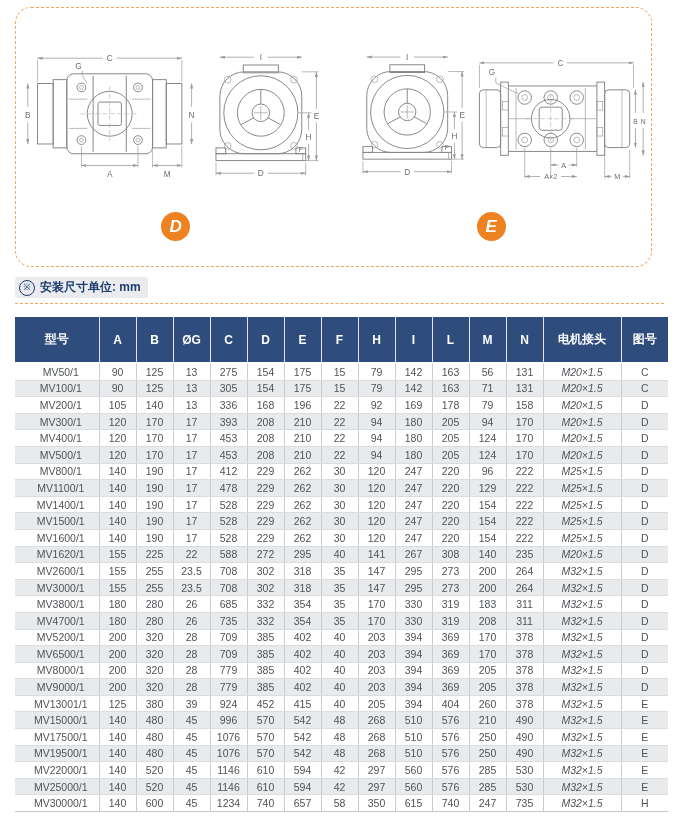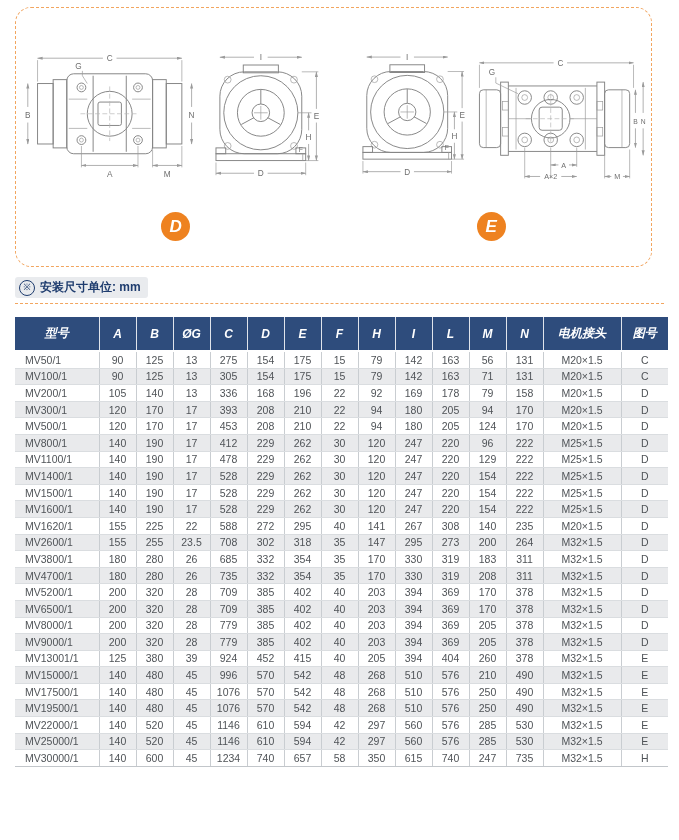--- a/index.html
+++ b/index.html
@@ -34,34 +34,34 @@
     display:inline-flex;align-items:center;justify-content:center;
     font-size:9px;line-height:1;font-weight:normal;
   }
 
   table.spec{
     position:absolute;left:15px;top:317px;width:653px;
     border-collapse:collapse;table-layout:fixed;background:#fff;
   }
   table.spec thead th{
     background:#2e4c7c;color:#fff;font-size:12px;font-weight:bold;
-    height:33px;padding:0;border-right:1px solid rgba(255,255,255,.85);
-    border-bottom:2px solid #ffffff;text-align:center;font-style:italic;
+    height:33px;padding:6px;border-right:1px solid rgba(255,255,255,.85);
+    border-bottom:2px solid #ffffff;text-align:center;
   }
   table.spec thead th:last-child{border-right:none;text-align:center;}
   table.spec tbody td{
     font-size:10.5px;color:#4f5357;text-align:center;height:15.6px;
     padding:0 2px;border-right:1px solid #c9cdd1;border-bottom:1px solid #dadde0;
     white-space:nowrap;overflow:hidden;
   }
   table.spec tbody td:last-child{border-right:none;}
   table.spec tbody tr:nth-child(even){background:#e9eaec;}
   table.spec tbody tr:last-child td{border-bottom:1px solid #c2c6ca;}
-  table.spec td.model{text-align:left;padding-left:10px;}
-  table.spec td.thread{margin-left:24px;}
+  table.spec td.model{text-align:center;padding-left:10px;}
+  table.spec td.thread{font-style:italic;margin-left:24px;}
 
   
   .ln{stroke:#858585;stroke-width:1;fill:none;}
   .lt{stroke:#9a9a9a;stroke-width:.7;fill:none;}
   .cl{stroke:#b5b5b5;stroke-width:.7;fill:none;stroke-dasharray:5 2.5;}
   .dim{stroke:#9a9a9a;stroke-width:.8;fill:none;}
   .dtx{fill:#6f6f6f;font-size:8.5px;text-anchor:middle;font-family:"Liberation Sans",sans-serif;}
 </style>
 </head>
 <body>
@@ -392,20 +392,37 @@
         <td>22</td>
         <td>94</td>
         <td>180</td>
         <td>205</td>
         <td>94</td>
         <td>170</td>
         <td class="thread">M20×1.5</td>
         <td>D</td>
       </tr>
       <tr>
+        <td class="model">MV400/1</td>
+        <td>120</td>
+        <td>170</td>
+        <td>17</td>
+        <td>453</td>
+        <td>208</td>
+        <td>210</td>
+        <td>22</td>
+        <td>94</td>
+        <td>180</td>
+        <td>205</td>
+        <td>124</td>
+        <td>170</td>
+        <td class="thread">M20×1.5</td>
+        <td>D</td>
+      </tr>
+      <tr>
         <td class="model">MV500/1</td>
         <td>120</td>
         <td>170</td>
         <td>17</td>
         <td>453</td>
         <td>208</td>
         <td>210</td>
         <td>22</td>
         <td>94</td>
         <td>180</td>
@@ -528,20 +545,37 @@
         <td>35</td>
         <td>147</td>
         <td>295</td>
         <td>273</td>
         <td>200</td>
         <td>264</td>
         <td class="thread">M32×1.5</td>
         <td>D</td>
       </tr>
       <tr>
+        <td class="model">MV3000/1</td>
+        <td>155</td>
+        <td>255</td>
+        <td>23.5</td>
+        <td>708</td>
+        <td>302</td>
+        <td>318</td>
+        <td>35</td>
+        <td>147</td>
+        <td>295</td>
+        <td>273</td>
+        <td>200</td>
+        <td>264</td>
+        <td class="thread">M32×1.5</td>
+        <td>D</td>
+      </tr>
+      <tr>
         <td class="model">MV3800/1</td>
         <td>180</td>
         <td>280</td>
         <td>26</td>
         <td>685</td>
         <td>332</td>
         <td>354</td>
         <td>35</td>
         <td>170</td>
         <td>330</td>

